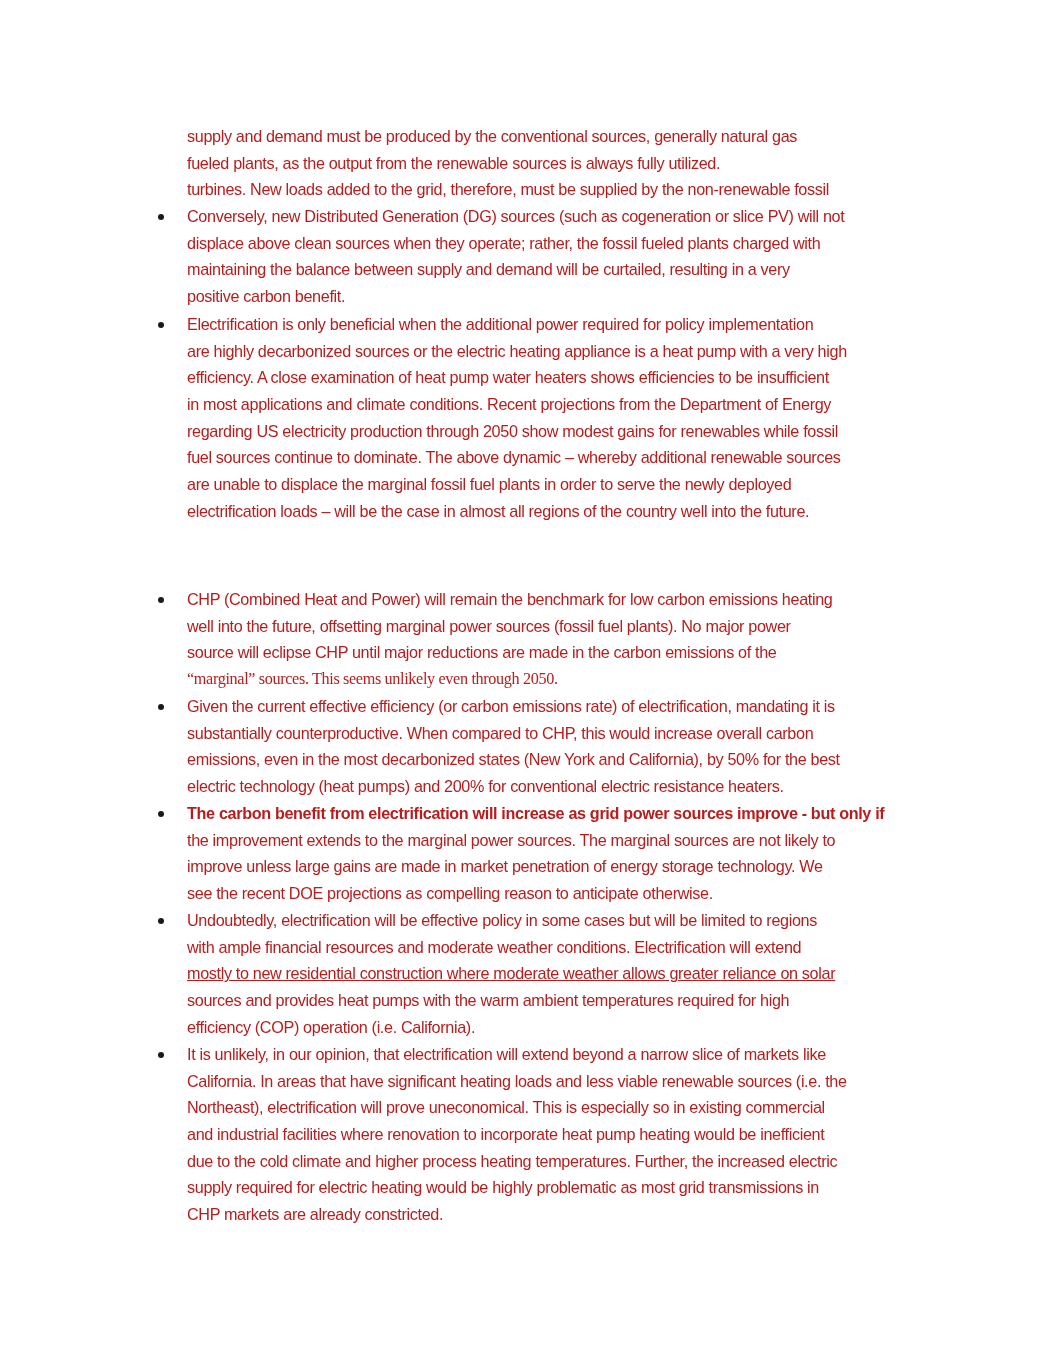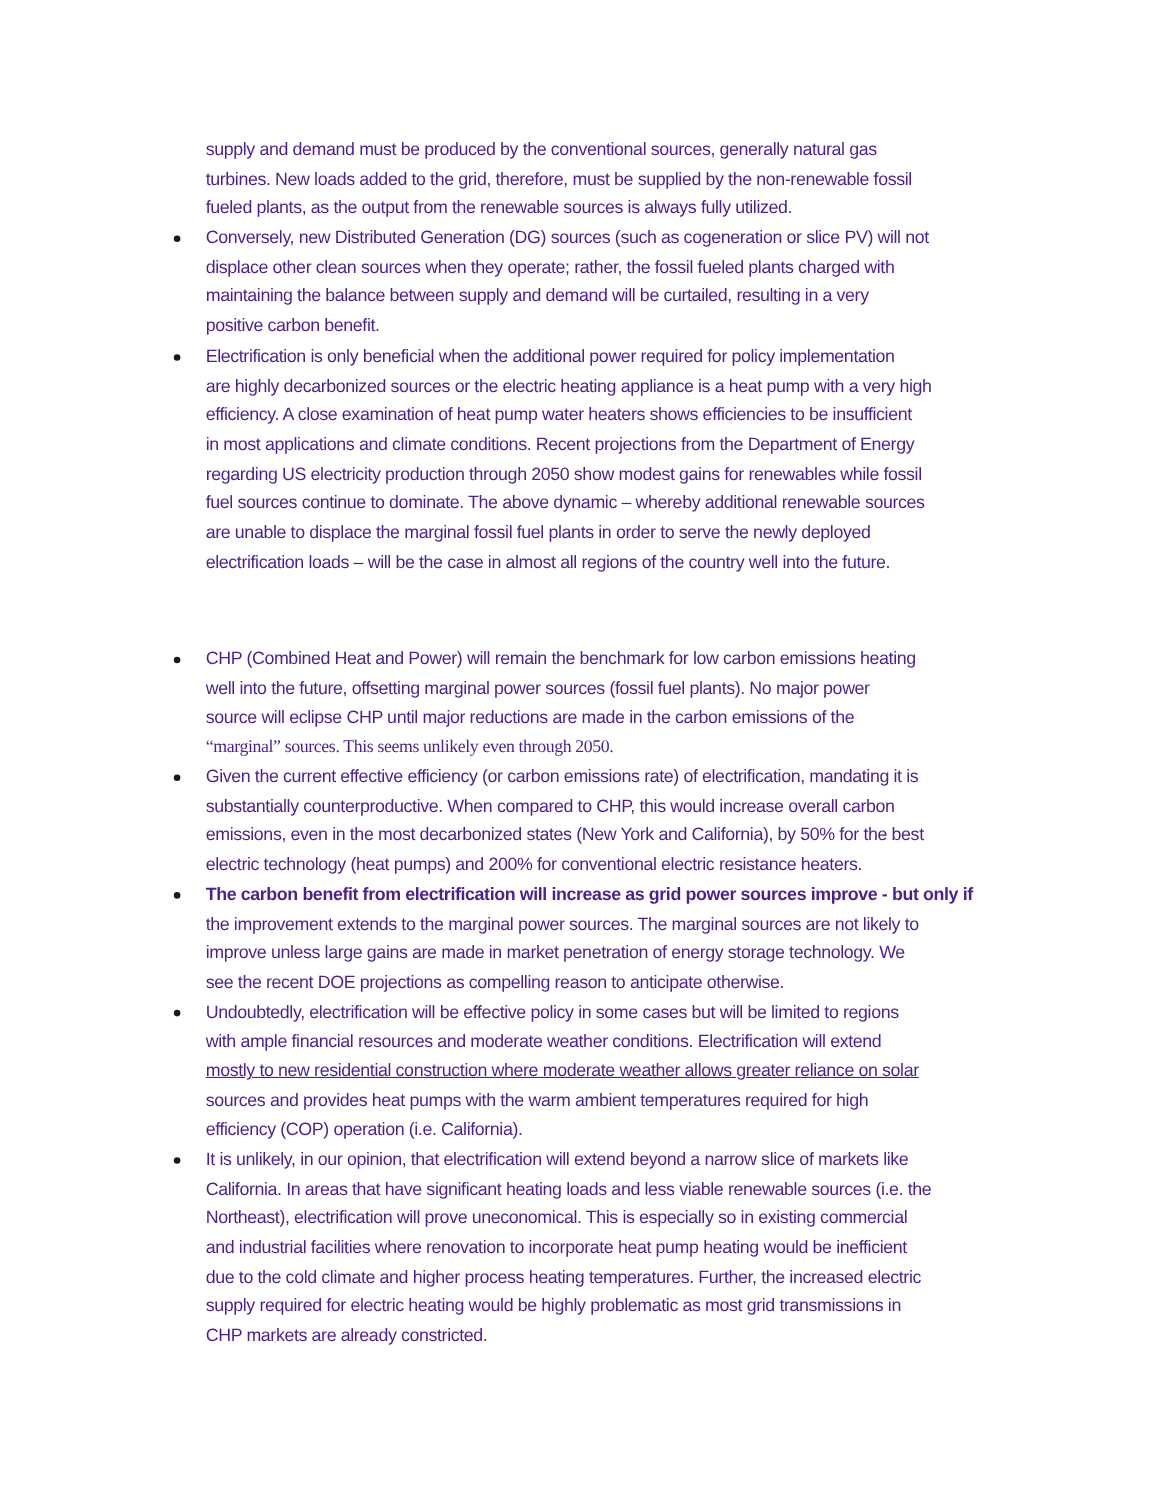--- a/index.html
+++ b/index.html
@@ -1,46 +1,46 @@
 <!DOCTYPE html>
 <html><head>
   <meta charset="utf-8">
   <style>
     html, body { margin: 0; padding: 0; background: #ffffff; }
     body { width: 1055px; height: 1365px; position: relative; overflow: hidden; }
     .page {
       position: absolute; left: 0; top: 0; width: 941px; height: 1365px;
       font-family: "Liberation Sans", sans-serif;
-      color: #4c1d95;
+      color: #b91c1c;
       font-size: 16.2px;
       letter-spacing: -0.35px;
     }
     .bullet-dot {
       position: absolute; width: 6px; height: 6px; border-radius: 50%;
       background: #1a1a1a;
     }
     .block { position: absolute; left: 187px; }
     .block .ln { display: block; height: 26.7px; line-height: 26.7px; white-space: nowrap; }
     .intro { position: absolute; left: 125px; top: 542px; line-height: 26.7px; white-space: nowrap; }
   </style>
 </head>
 <body>
 
 <div class="page">
 
   <div class="block" style="top:123px;">
     <span class="ln" style="display: block;">supply and demand must be produced by the conventional sources, generally natural gas</span>
+    <span class="ln" style="display: block;">fueled plants, as the output from the renewable sources is always fully utilized.</span>
     <span class="ln" style="display: block;">turbines. New loads added to the grid, therefore, must be supplied by the non-renewable fossil</span>
-    <span class="ln" style="display: block;">fueled plants, as the output from the renewable sources is always fully utilized.</span>
   </div>
 
   <div class="bullet-dot" style="left:158px; top:214px;"></div>
   <div class="block" style="top:203px;">
     <span class="ln" style="display: block;">Conversely, new Distributed Generation (DG) sources (such as cogeneration or slice PV) will not</span>
-    <span class="ln" style="display: block;">displace other clean sources when they operate; rather, the fossil fueled plants charged with</span>
+    <span class="ln" style="display: block;">displace above clean sources when they operate; rather, the fossil fueled plants charged with</span>
     <span class="ln" style="display: block;">maintaining the balance between supply and demand will be curtailed, resulting in a very</span>
     <span class="ln" style="display: block;">positive carbon benefit.</span>
   </div>
 
   <div class="bullet-dot" style="left:158px; top:322px;"></div>
   <div class="block" style="top:311px;">
     <span class="ln" style="display: block;">Electrification is only beneficial when the additional power required for policy implementation</span>
     <span class="ln" style="display: block;">are highly decarbonized sources or the electric heating appliance is a heat pump with a very high</span>
     <span class="ln" style="display: block;">efficiency. A close examination of heat pump water heaters shows efficiencies to be insufficient</span>
     <span class="ln" style="display: block;">in most applications and climate conditions.  Recent projections from the Department of Energy</span>

